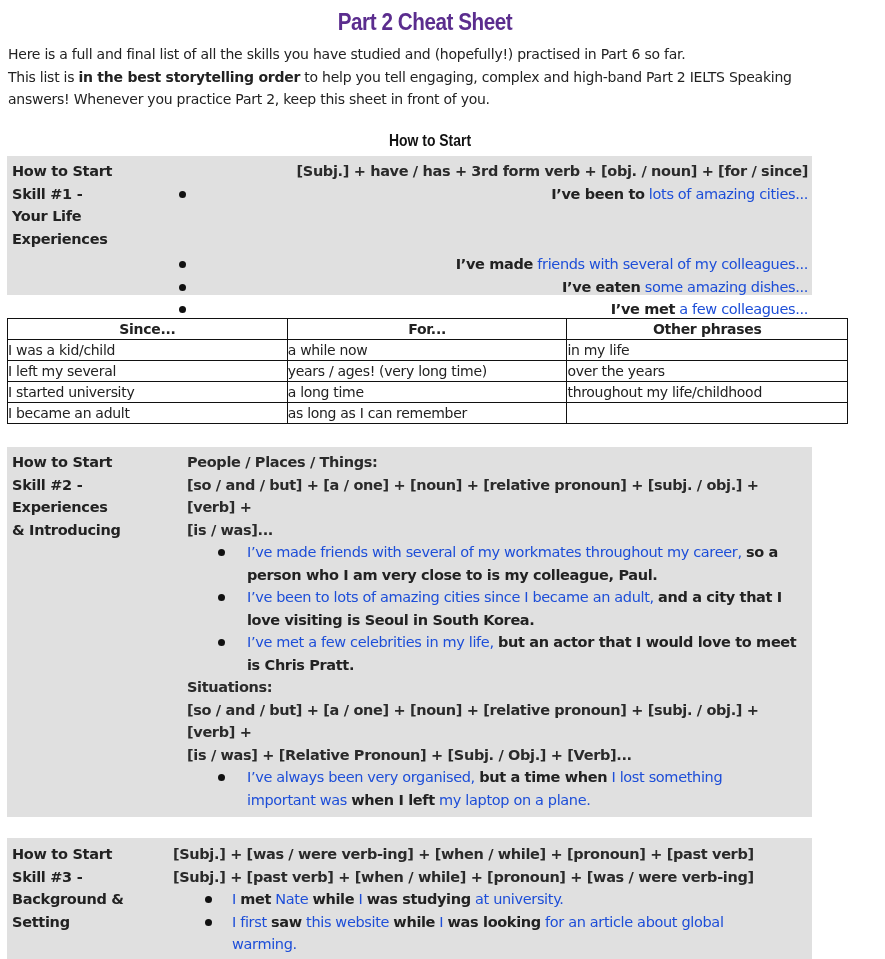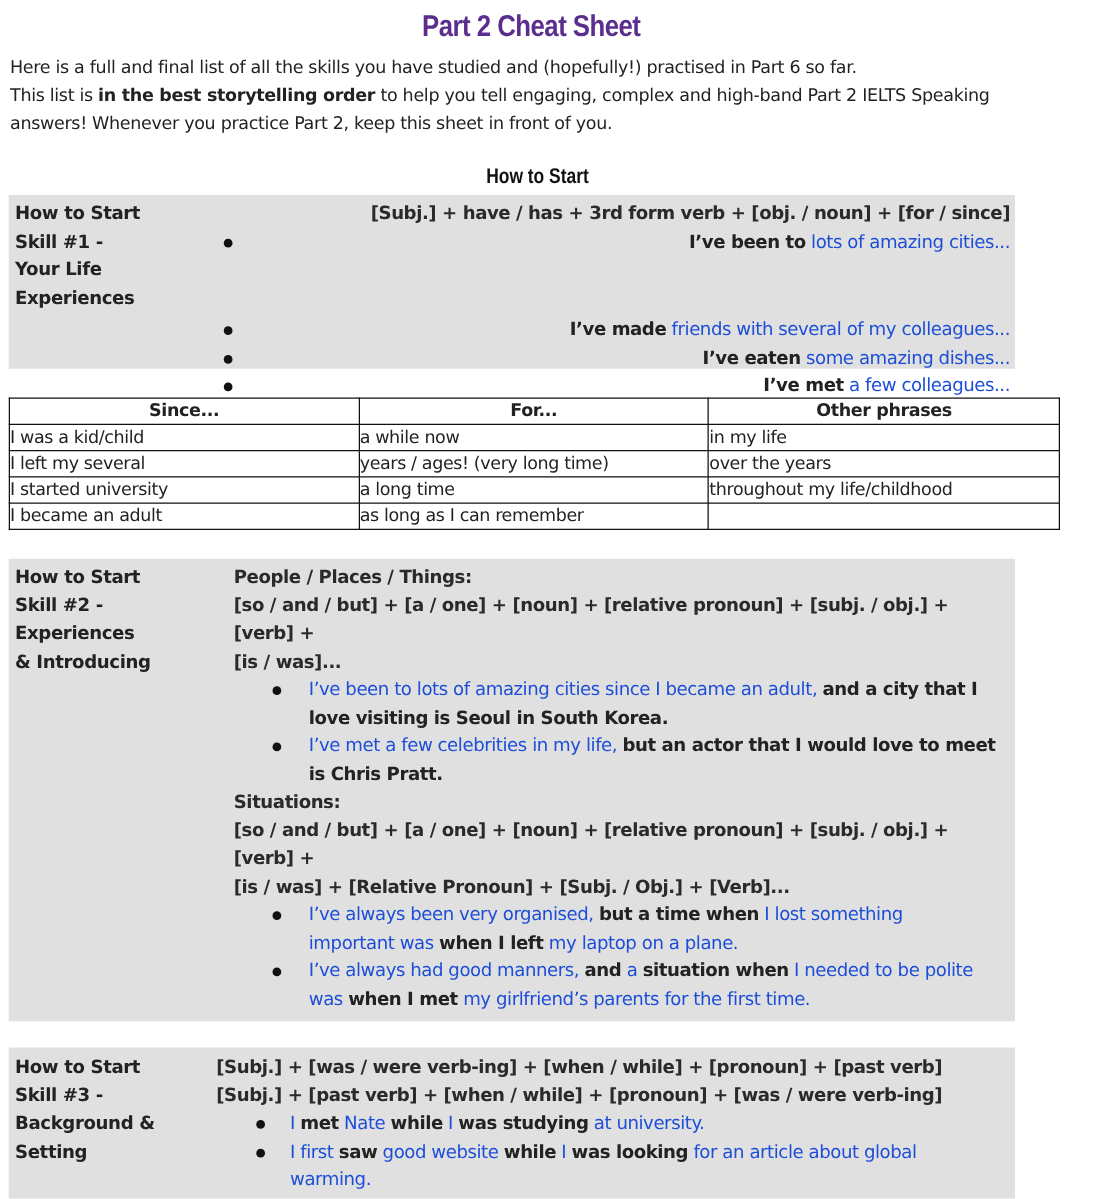--- a/index.html
+++ b/index.html
@@ -120,41 +120,41 @@
     <div>How to Start</div>
     <div>Skill #2 -</div>
     <div>Experiences</div>
     <div>&amp; Introducing</div>
   </div>
   <div class="content" style="left:180px;top:4px;width:622px;">
     <div class="formula">People / Places / Things:</div>
     <div class="formula">[so / and / but] + [a / one] + [noun] + [relative pronoun] + [subj. / obj.] + [verb] +</div>
     <div class="formula">[is / was]...</div>
     <ul>
+      <li style="padding-left:60px;"><span class="dot" style="left:31px;"></span><span class="txt">I’ve made friends with several of my workmates throughout my career, </span><b>so a</b><br><b>person who I am very close to is my colleague, Paul.</b></li>
       <li style="padding-left:60px;"><span class="dot" style="left:31px;"></span><span class="txt">I’ve been to lots of amazing cities since I became an adult, </span><b>and a city that I</b><br><b>love visiting is Seoul in South Korea.</b></li>
       <li style="padding-left:60px;"><span class="dot" style="left:31px;"></span><span class="txt">I’ve met a few celebrities in my life, </span><b>but an actor that I would love to meet</b><br><b>is Chris Pratt.</b></li>
     </ul>
     <div class="formula">Situations:</div>
     <div class="formula">[so / and / but] + [a / one] + [noun] + [relative pronoun] + [subj. / obj.] + [verb] +</div>
     <div class="formula">[is / was] + [Relative Pronoun] + [Subj. / Obj.] + [Verb]...</div>
     <ul>
       <li style="padding-left:60px;"><span class="dot" style="left:31px;"></span><span class="txt">I’ve always been very organised, </span><b>but a time when</b><span class="txt"> I lost something</span><br><span class="txt">important was </span><b>when I left</b><span class="txt"> my laptop on a plane.</span></li>
-      <li style="padding-left:60px;"><span class="dot" style="left:31px;"></span><span class="txt">I’ve always had good manners, </span><b>and</b><span class="txt"> a </span><b>situation when</b><span class="txt"> I needed to be polite</span><br><span class="txt">was </span><b>when I met</b><span class="txt"> my girlfriend’s parents for the first time.</span></li>
     </ul>
   </div>
 </div>
 
 <div class="box" style="top:838px;height:121px;">
   <div class="label" style="top:5px;font-weight:bold;">
     <div>How to Start</div>
     <div>Skill #3 -</div>
     <div>Background &amp;</div>
     <div>Setting</div>
   </div>
   <div class="content" style="left:166px;top:5px;width:636px;">
     <div class="formula">[Subj.] + [was / were verb-ing] + [when / while] + [pronoun] + [past verb]</div>
     <div class="formula">[Subj.] + [past verb] + [when / while] + [pronoun] + [was / were verb-ing]</div>
     <ul>
       <li style="padding-left:59px;"><span class="dot" style="left:32px;"></span><span class="txt">I </span><b>met</b><span class="txt"> Nate </span><b>while</b><span class="txt"> I </span><b>was studying</b><span class="txt"> at university.</span></li>
-      <li style="padding-left:59px;"><span class="dot" style="left:32px;"></span><span class="txt">I first </span><b>saw</b><span class="txt"> good website </span><b>while</b><span class="txt"> I </span><b>was looking</b><span class="txt"> for an article about global</span><br><span class="txt">warming.</span></li>
+      <li style="padding-left:59px;"><span class="dot" style="left:32px;"></span><span class="txt">I first </span><b>saw</b><span class="txt"> this website </span><b>while</b><span class="txt"> I </span><b>was looking</b><span class="txt"> for an article about global</span><br><span class="txt">warming.</span></li>
     </ul>
   </div>
 </div>
 
 </body></html>

